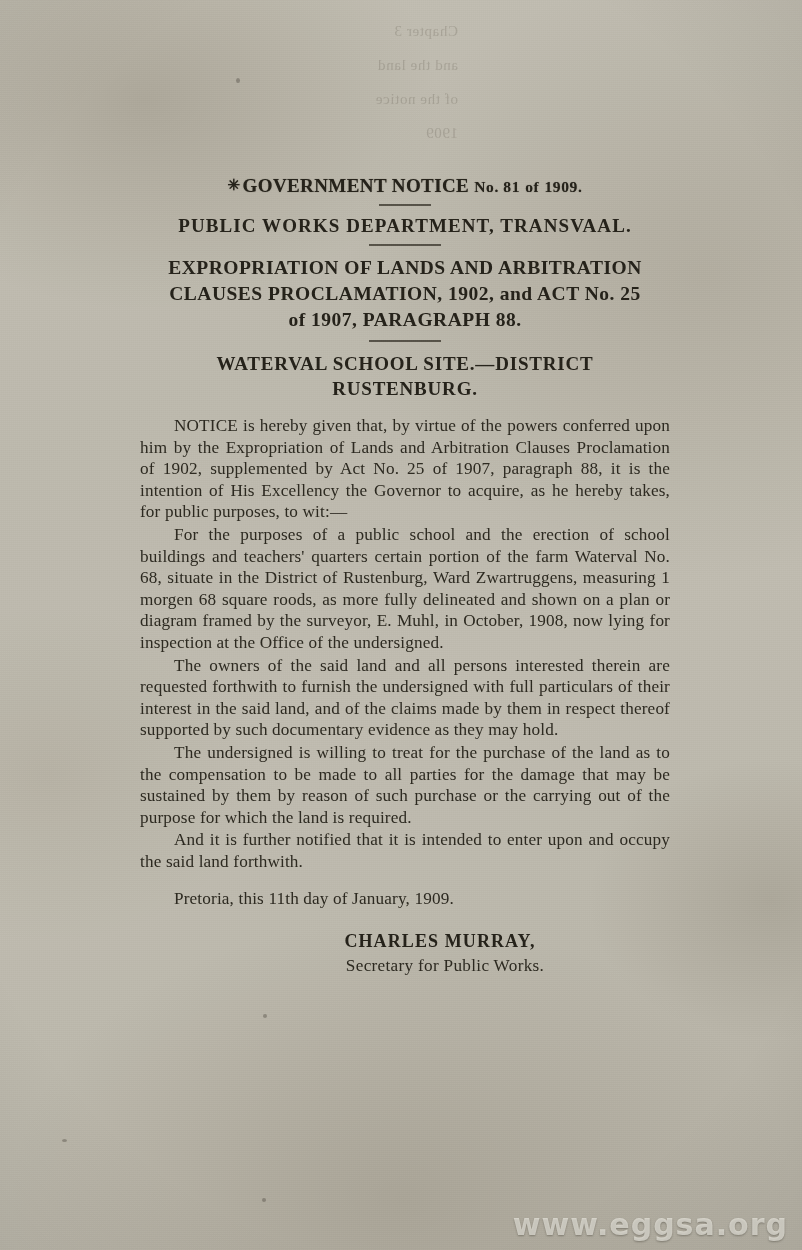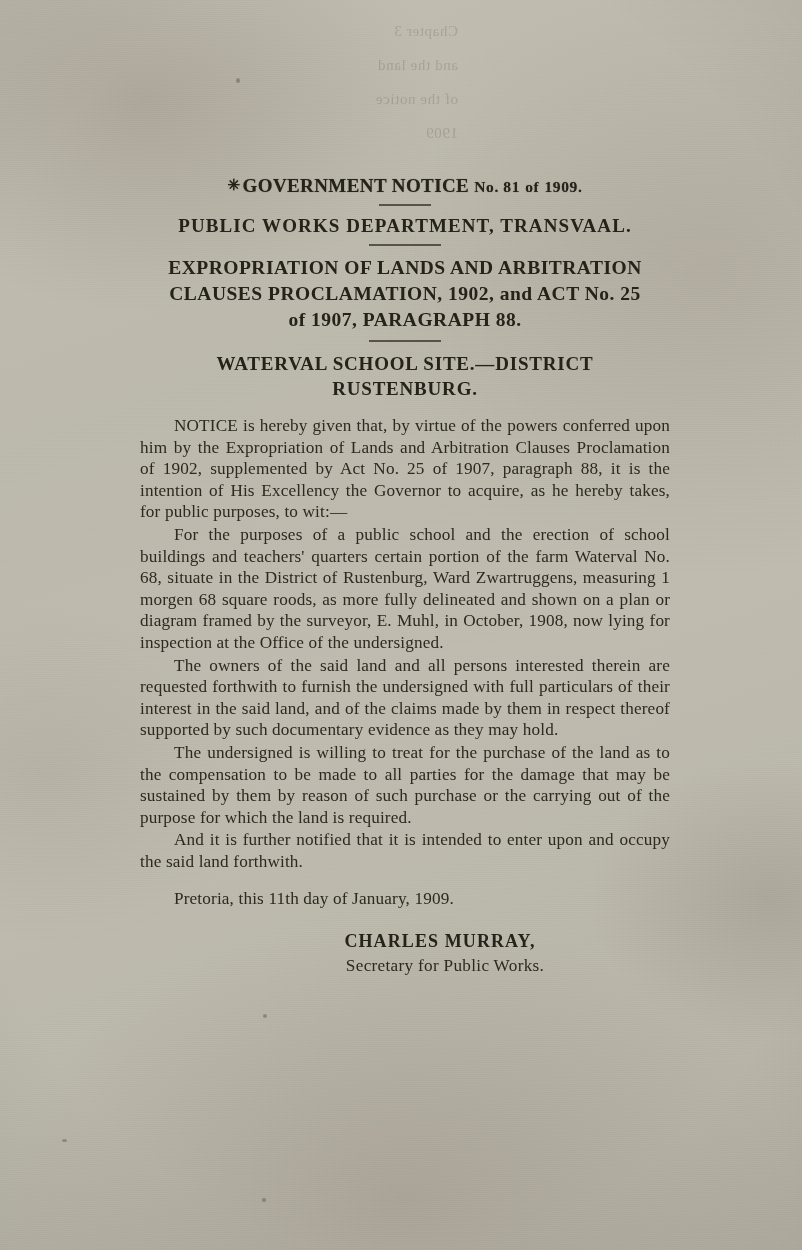--- a/index.html
+++ b/index.html
@@ -223,13 +223,14 @@
   </div>
 
   <div class="speck" style="left:236px; top:78px; width:4px; height:5px;"></div>
   <div class="speck" style="left:263px; top:1014px; width:4px; height:4px;"></div>
   <div class="speck" style="left:62px; top:1139px; width:5px; height:3px;"></div>
   <div class="speck" style="left:262px; top:1198px; width:4px; height:4px;"></div>
 
   <div class="grain"></div>
   <div class="vignette"></div>
 
+  <div class="watermark">www.eggsa.org</div>
 </div>
 
 </body></html>

